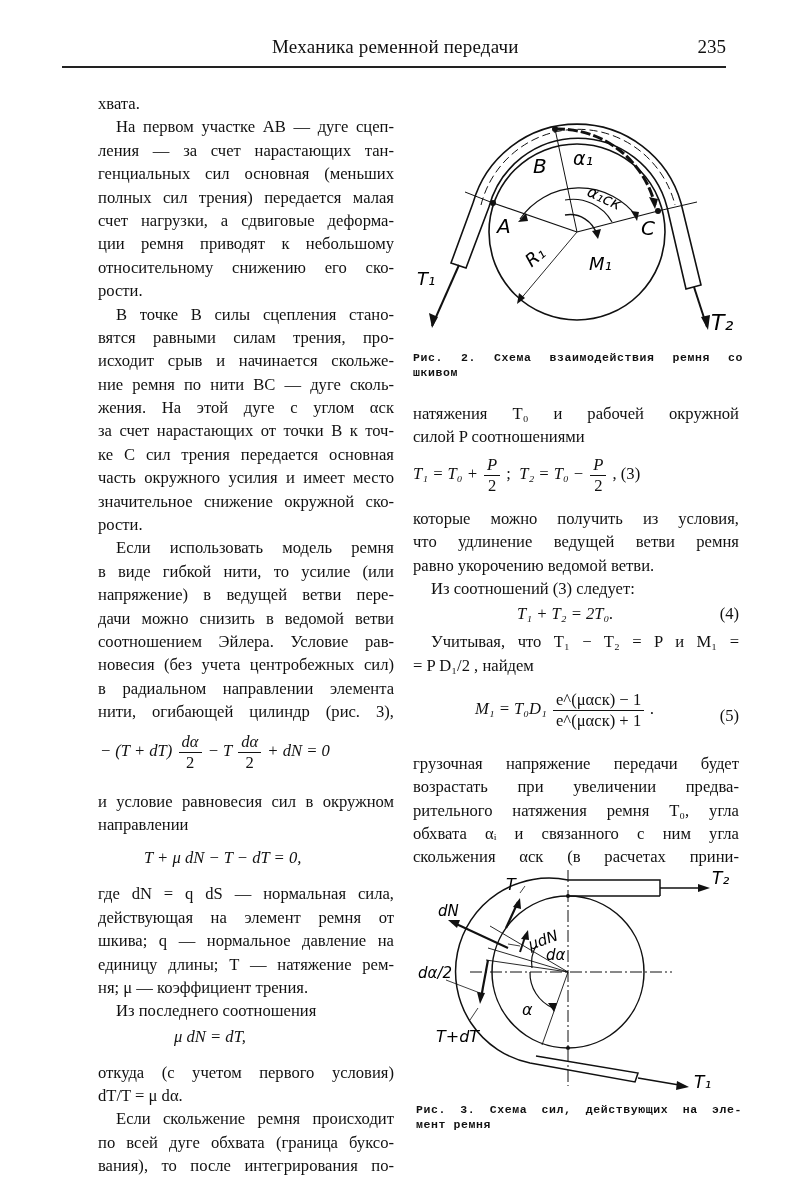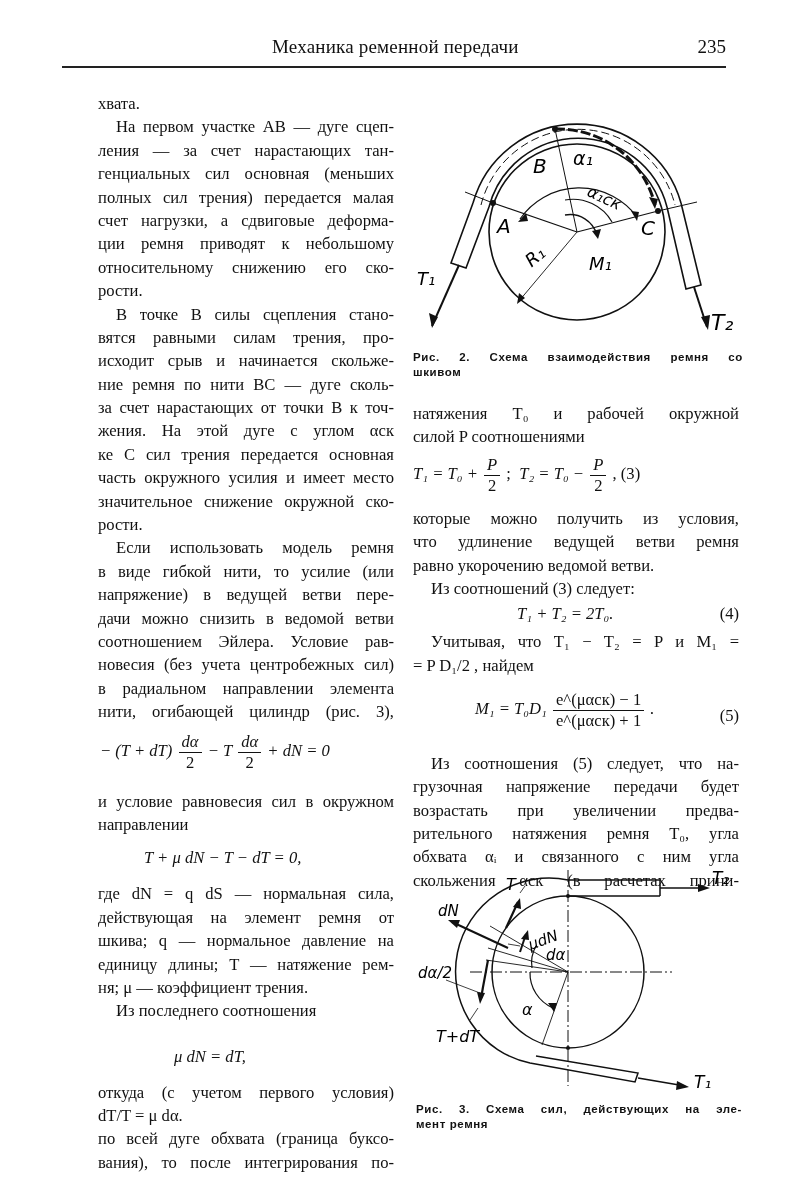--- a/index.html
+++ b/index.html
@@ -18,21 +18,21 @@
   .line { display: block; text-align: justify; text-align-last: justify; white-space: nowrap; height: 23.4px; overflow: visible; }
   .line.last { text-align-last: left; }
   .line.indent { padding-left: 18px; }
   .eq { display: block; font-style: italic; white-space: nowrap; position: relative; }
   .eq .num { position: absolute; right: 0; font-style: normal; }
   .frac { display: inline-block; vertical-align: middle; text-align: center; margin: 0 2px; }
   .frac .n { display: block; border-bottom: 1px solid #111; padding: 0 3px; line-height: 20px; }
   .frac .d { display: block; padding: 0 3px; line-height: 20px; }
   .up { font-style: normal; }
 
-  .caption { position: absolute; font-family: Liberation Sans, sans-serif; font-weight: bold;
+  .caption { position: absolute; font-family: Liberation Mono, monospace; font-weight: bold;
              font-size: 11.5px; line-height: 15px; letter-spacing: 0.6px; color: #111; }
   .figure { position: absolute; }
   svg text { font-family: "DejaVu Sans", sans-serif; font-style: italic; }
 </style>
 </head>
 <body>
 
 <div class="page">
 
   <div class="running-head">
@@ -48,22 +48,22 @@
     <span class="line">генциальных сил основная (меньших</span>
     <span class="line">полных сил трения) передается малая</span>
     <span class="line">счет нагрузки, а сдвиговые деформа-</span>
     <span class="line">ции ремня приводят к небольшому</span>
     <span class="line">относительному снижению его ско-</span>
     <span class="line last">рости.</span>
     <span class="line indent">В точке B силы сцепления стано-</span>
     <span class="line">вятся равными силам трения, про-</span>
     <span class="line">исходит срыв и начинается скольже-</span>
     <span class="line">ние ремня по нити BC — дуге сколь-</span>
+    <span class="line">жения. На этой дуге с углом αск</span>
     <span class="line">за счет нарастающих от точки B к точ-</span>
-    <span class="line">жения. На этой дуге с углом αск</span>
     <span class="line">ке C сил трения передается основная</span>
     <span class="line">часть окружного усилия и имеет место</span>
     <span class="line">значительное снижение окружной ско-</span>
     <span class="line last">рости.</span>
     <span class="line indent">Если использовать модель ремня</span>
     <span class="line">в виде гибкой нити, то усилие (или</span>
     <span class="line">напряжение) в ведущей ветви пере-</span>
     <span class="line">дачи можно снизить в ведомой ветви</span>
     <span class="line">соотношением Эйлера. Условие рав-</span>
     <span class="line">новесия (без учета центробежных сил)</span>
@@ -84,24 +84,25 @@
 
     <div class="eq" style="margin:10px 0 10px 46px; height:26px;">T + μ dN − T − dT = 0,</div>
 
     <span class="line">где dN = q dS — нормальная сила,</span>
     <span class="line">действующая на элемент ремня от</span>
     <span class="line">шкива; q — нормальное давление на</span>
     <span class="line">единицу длины; T — натяжение рем-</span>
     <span class="line last">ня; μ — коэффициент трения.</span>
     <span class="line indent last">Из последнего соотношения</span>
 
-    <div class="eq" style="margin:22px 0 10px 76px; height:26px;">μ dN = dT,</div>
+    <div class="eq" style="margin:2px 0 10px 76px; height:26px;">μ dN = dT,</div>
 
     <span class="line">откуда (с учетом первого условия)</span>
     <span class="line last">dT/T = μ dα.</span>
+    <span class="line indent">Если скольжение ремня происходит</span>
     <span class="line">по всей дуге обхвата (граница буксо-</span>
     <span class="line">вания), то после интегрирования по-</span>
 
   </div>
 
   <div class="figure" style="left:405px; top:95px; width:350px; height:245px;">
     <svg width="350" height="245" viewBox="0 0 350 245">
       <g fill="none" stroke="#111" stroke-width="1.6">
 
         <circle cx="172" cy="137" r="88"></circle>
@@ -187,21 +188,20 @@
     <span class="line last" style="height:30px;">= P D₁/2 , найдем</span>
 
     <div class="eq" style="height:56px; margin-top:6px;">
       <span style="margin-left:62px;text-align:center;">M₁ = T₀D₁</span>
       <span class="frac"><span class="n up">e^(μαск) − 1</span><span class="d up">e^(μαск) + 1</span></span>
       <span>.</span>
       <span class="num" style="top:14px;">(5)</span>
     </div>
 
     <div style="height:6px"></div>
-    <span class="line indent">Из соотношения (5) следует, что на-</span>
     <span class="line">грузочная напряжение передачи будет</span>
     <span class="line">возрастать при увеличении предва-</span>
     <span class="line">рительного натяжения ремня T₀, угла</span>
     <span class="line">обхвата αᵢ и связанного с ним угла</span>
     <span class="line">скольжения αск (в расчетах прини-</span>
   </div>
 
   <div class="figure" style="left:410px; top:860px; width:340px; height:230px;">
     <svg width="340" height="230" viewBox="0 0 340 230">
       <g fill="none" stroke="#111" stroke-width="1.5">

